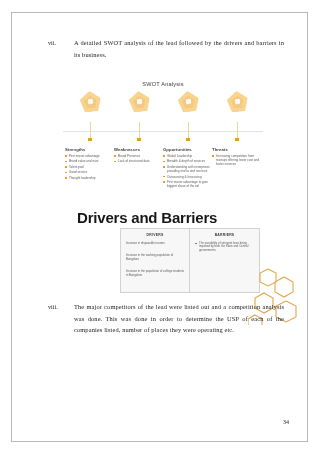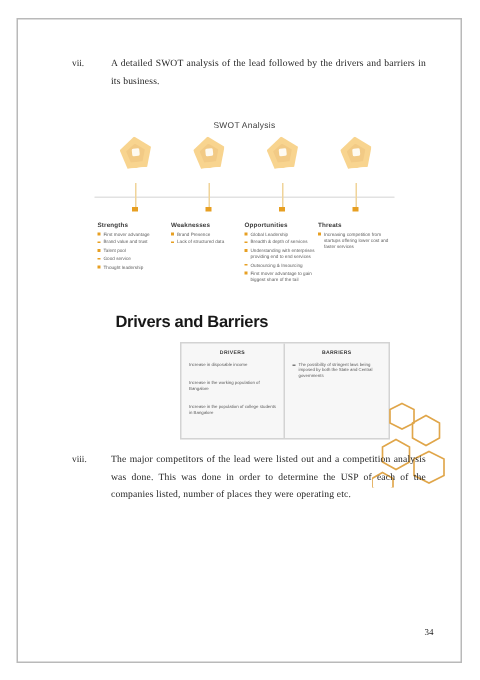--- a/index.html
+++ b/index.html
@@ -185,21 +185,21 @@
     height: 1.6px;
     background: #e79f22;
   }
 
   
   #db-heading {
     position: absolute;
     left: 65px;
     top: 196px;
     font-family: "Liberation Sans", sans-serif;
-    font-size: 11px;
+    font-size: 15px;
     font-weight: bold;
     color: #171717;
     letter-spacing: -0.2px;
   }
 
   #db-table {
     position: absolute;
     left: 108px;
     top: 215px;
     width: 140px;

